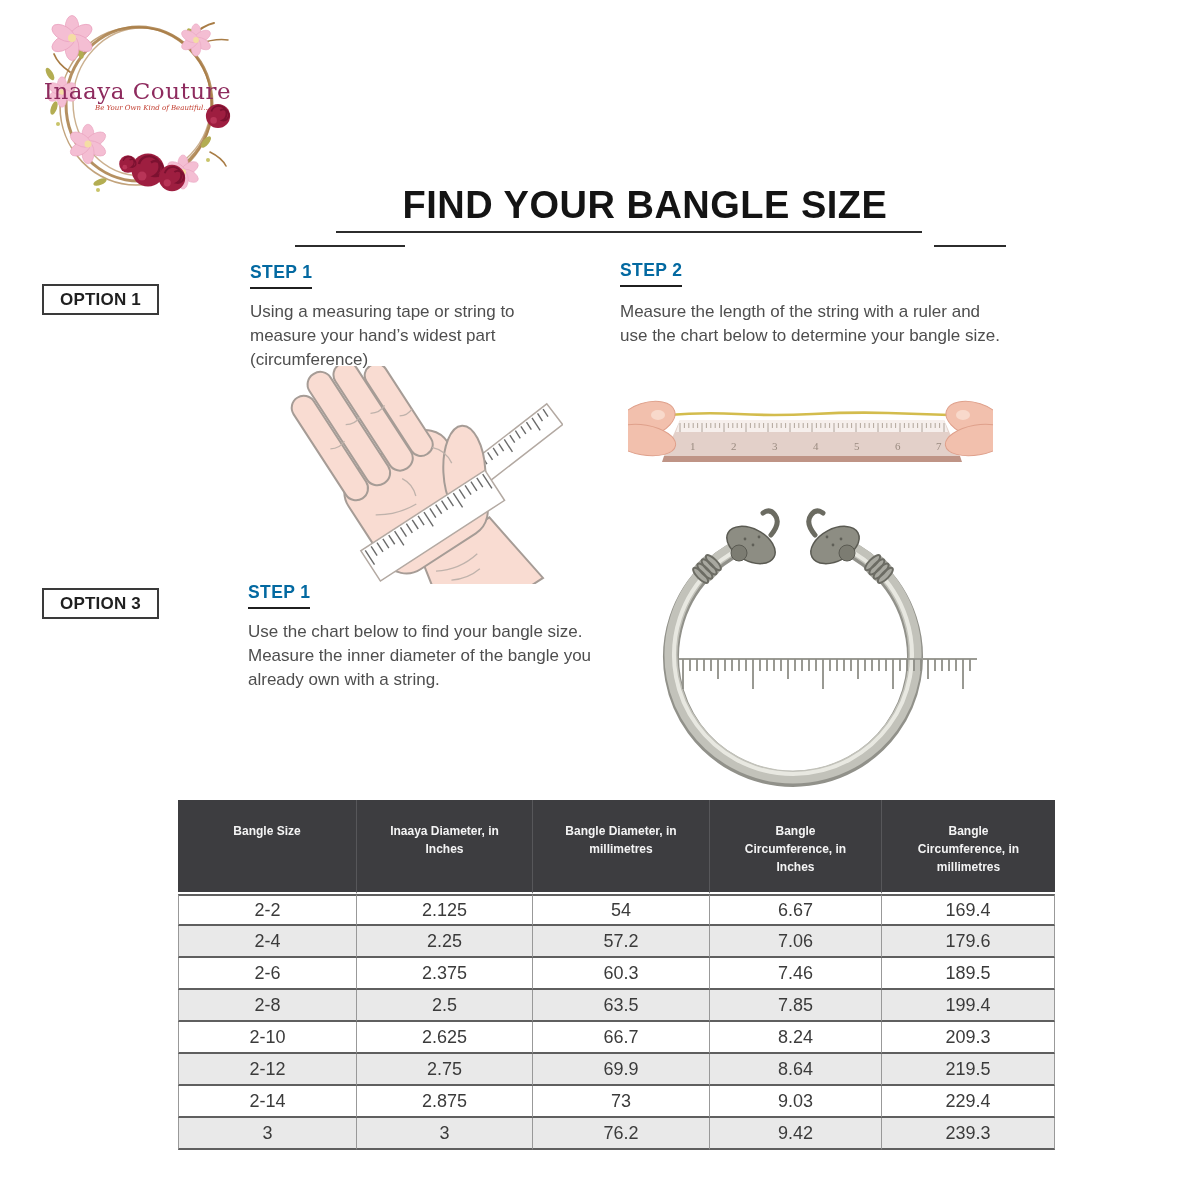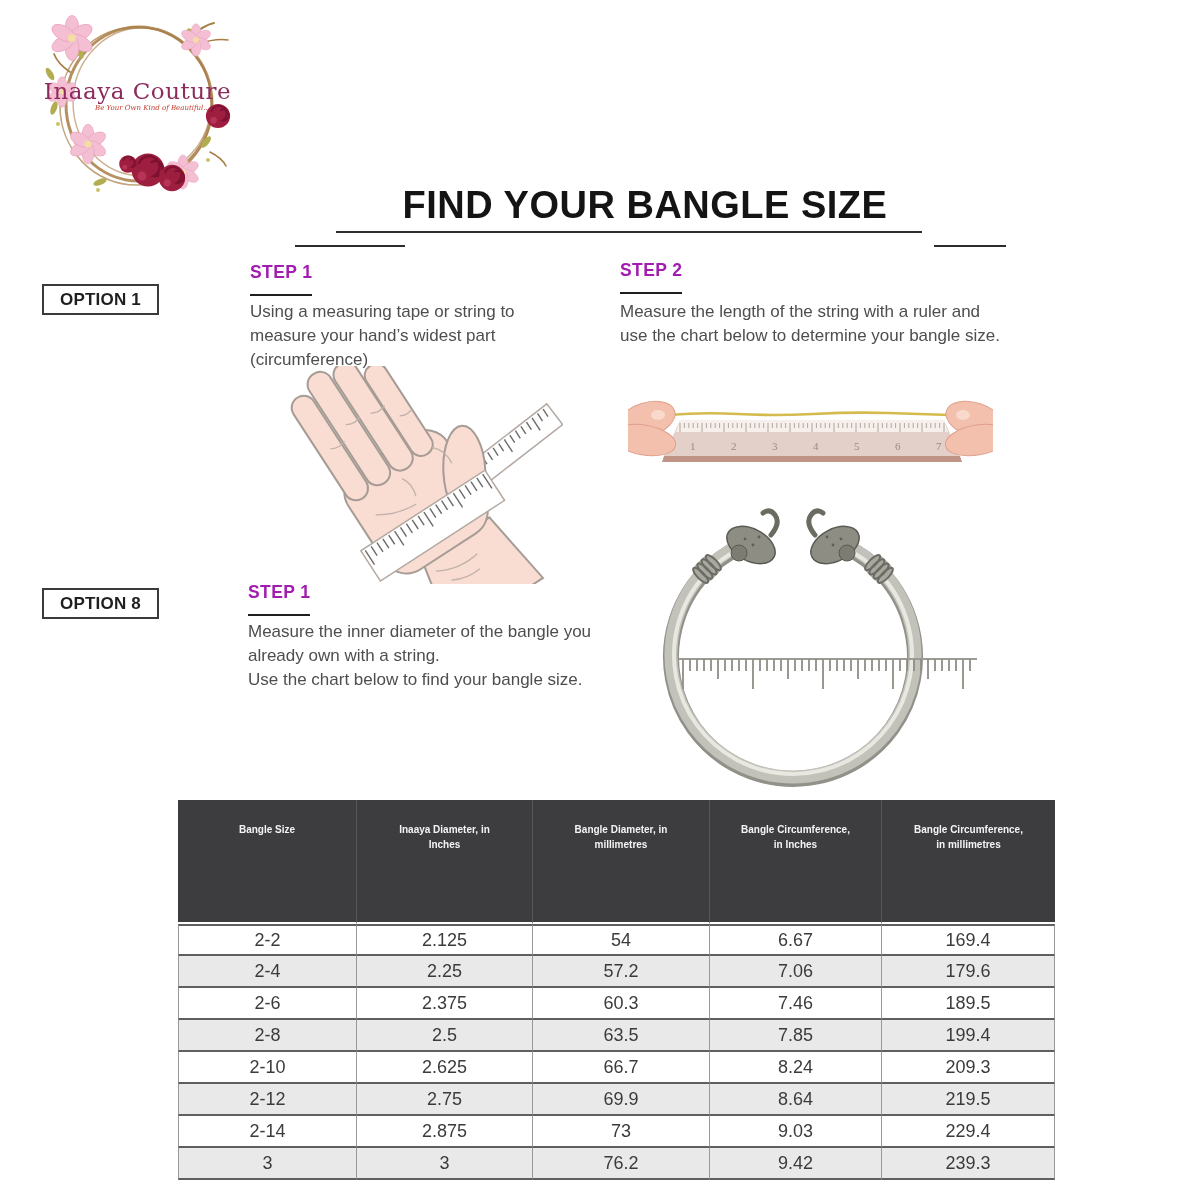--- a/index.html
+++ b/index.html
@@ -34,35 +34,35 @@
 
   
   .option-box {
     position:absolute; left:42px; width:117px; height:31px;
     border:2px solid #3a3a3a; display:flex; align-items:center; justify-content:center;
     font-size:17px; font-weight:700; color:#1f1f1f; letter-spacing:0.2px; background:#fff;
   }
 
   
   .step-head {
-    position:absolute; font-size:17.5px; font-weight:700; color:#a21caf;
-    letter-spacing:0.4px; border-bottom:2.5px solid #1f1f1f; padding-bottom:11px;
+    position:absolute; font-size:17.5px; font-weight:700; color:#0369a1;
+    letter-spacing:0.4px; border-bottom:2.5px solid #1f1f1f; padding-bottom:4px;
   }
   .step-text {
     position:absolute; font-size:17px; color:#4e4e4e; line-height:1.42;
   }
 
   
   .size-table {
     position:absolute; left:178px; top:800px; width:877px;
     border-collapse:separate; border-spacing:0; table-layout:fixed;
   }
   .size-table th {
-    background:#3d3d40; color:#f4f4f4; font-size:10px; font-weight:700;
-    vertical-align:top; padding-top:22px; height:124px; line-height:1.5;
+    background:#3d3d40; color:#f4f4f4; font-size:12px; font-weight:700;
+    vertical-align:top; padding-top:22px; height:94px; line-height:1.5;
     border-right:1.5px solid #57575a; border-bottom:2px solid #ffffff; text-align:center;
   }
   .size-table th:last-child { border-right:none; }
   .size-table th span { display:inline-block; max-width:112px; }
   .size-table td {
     text-align:center; font-size:18px; color:#3b3b3b; height:32px;
     background:#ffffff;
     border-right:1.5px solid #999999; border-bottom:2px solid #5f5f5f;
   }
   .size-table td:first-child { border-left:1.5px solid #999999; }
@@ -293,26 +293,26 @@
     <ellipse cx="30" cy="33" rx="7" ry="5" fill="#f8d9cb" stroke="none"></ellipse>
   </g>
   <g fill="#f2c0ad" stroke="#dfa08b" stroke-width="1">
     <ellipse cx="347" cy="38" rx="30" ry="17" transform="rotate(18 347 38)"></ellipse>
     <ellipse cx="349" cy="58" rx="32" ry="15" transform="rotate(-10 349 58)"></ellipse>
     <ellipse cx="335" cy="33" rx="7" ry="5" fill="#f8d9cb" stroke="none"></ellipse>
   </g>
 </svg>
 
 <div class="option-box" style="top:588px;">
-  <span>OPTION 8</span>
+  <span>OPTION 3</span>
 </div>
 <div class="step-head" style="left:248px; top:582px;">STEP 1</div>
 <div class="step-text" style="left:248px; top:620px; width:372px;">
+  <div>Use the chart below to find your bangle size.</div>
   <div>Measure the inner diameter of the bangle you already own with a string.</div>
-  <div>Use the chart below to find your bangle size.</div>
 </div>
 
 <svg class="abs" style="left:633px; top:493px;" width="362" height="302" viewBox="0 0 362 302">
   <defs>
     <g id="lhead">
       <g transform="translate(74,76) rotate(45)">
         <rect x="-11" y="-13" width="22" height="26" rx="8" fill="#a8a8a0"></rect>
         <g fill="none" stroke="#6c6c64" stroke-width="2">
           <ellipse cx="0" cy="-9" rx="10" ry="3.5"></ellipse>
           <ellipse cx="0" cy="-3" rx="10" ry="3.5"></ellipse>

